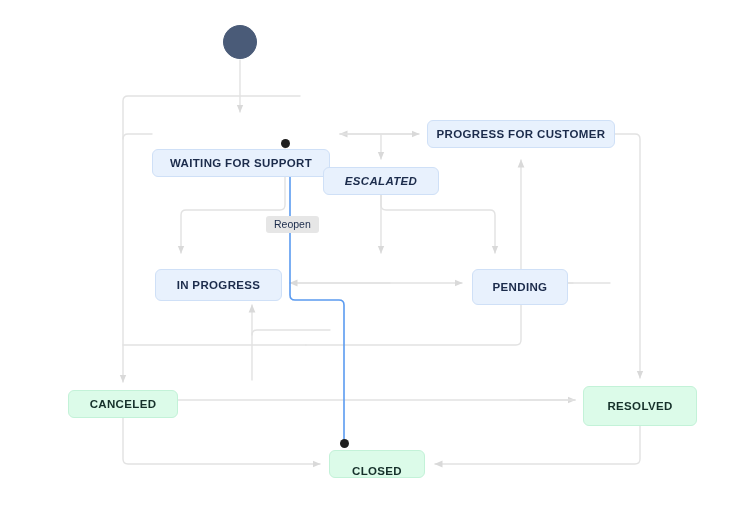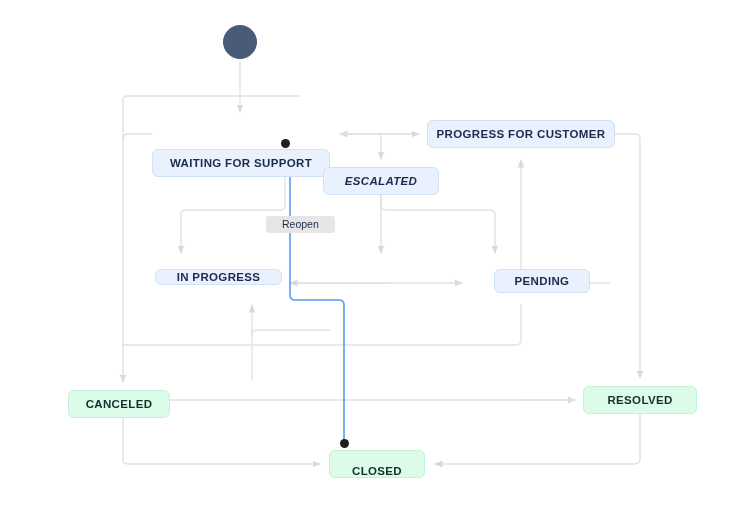--- a/index.html
+++ b/index.html
@@ -54,21 +54,21 @@
     background: #4a5b78;
     border: 1px solid #4a5b78;
   }
   .edge-label {
     position: absolute;
     box-sizing: border-box;
     background: #e6e6e6;
     color: #1b2b4b;
     border-radius: 3px;
     font-size: 10.5px;
-    padding: 2px 16px;
+    padding: 2px 8px;
     line-height: 13px;
     white-space: nowrap;
     user-select: none;
   }
   .handle-dot {
     position: absolute;
     width: 9px;
     height: 9px;
     border-radius: 50%;
     background: #1f1f1f;
@@ -148,33 +148,33 @@
   </div>
 
   <div class="node status-blue" style="left:427px; top:120px; width:188px; height:28px;">
     <span>PROGRESS FOR CUSTOMER</span>
   </div>
 
   <div class="node status-blue" style="left:323px; top:167px; width:116px; height:28px;font-style:italic;">
     <span>ESCALATED</span>
   </div>
 
-  <div class="node status-blue" style="left:155px; top:269px; width:127px; height:16px;">
+  <div class="node status-blue" style="left:155px; top:269px; width:127px; height:32px;">
     <span>IN PROGRESS</span>
   </div>
 
-  <div class="node status-blue" style="left:472px; top:269px; width:96px; height:24px;margin-left:22px;">
+  <div class="node status-blue" style="left:472px; top:269px; width:96px; height:36px;">
     <span>PENDING</span>
   </div>
 
-  <div class="node status-green" style="left:68px; top:390px; width:102px; height:28px;">
+  <div class="node status-green" style="left:68px; top:390px; width:110px; height:28px;">
     <span>CANCELED</span>
   </div>
 
-  <div class="node status-green" style="left:583px; top:386px; width:114px; height:28px;">
+  <div class="node status-green" style="left:583px; top:386px; width:114px; height:40px;">
     <span>RESOLVED</span>
   </div>
 
   <div class="node status-green" style="left:329px; top:450px; width:96px; height:28px;align-items:flex-end;">
     <span>CLOSED</span>
   </div>
 
   <div class="handle-dot" style="left:281px; top:139px;"></div>
   <div class="handle-dot" style="left:340px; top:439px;"></div>
 

